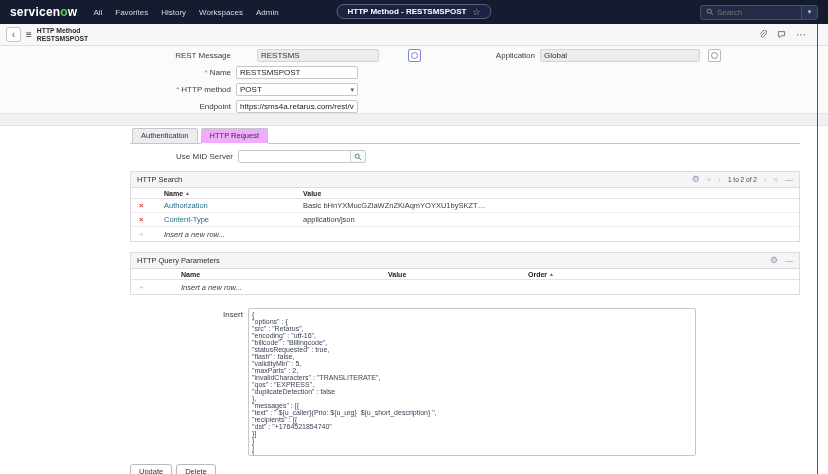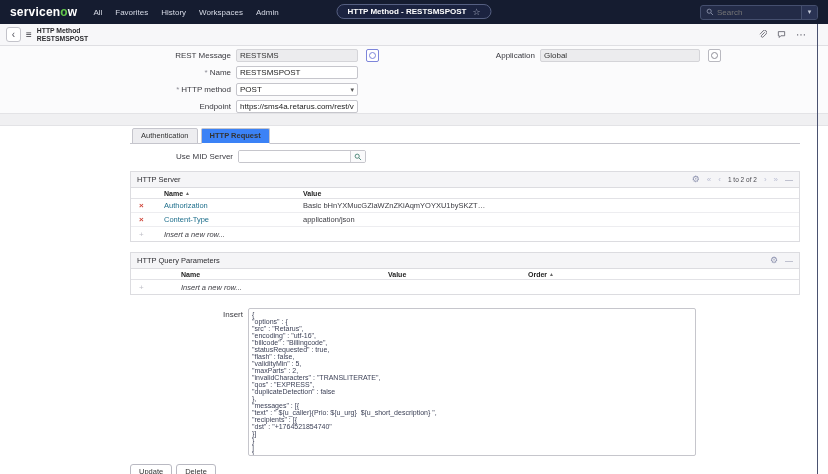--- a/index.html
+++ b/index.html
@@ -56,21 +56,21 @@
   .ref-gray { border:1px solid #b9b9c0; color:#8f8f98; }
   .ref-circle { width:7px; height:7px; border:1px solid currentColor; border-radius:50%; }
 
   .gray-band { height:13px; background:#f0f0f2; border-top:1px solid #e3e3e6; border-bottom:1px solid #e3e3e6; }
 
   
   .panel { margin-left:130px; width:670px; position:relative; }
   .tabs { display:flex; padding:2px 0 0 2px; position:relative; z-index:2; }
   .tab { border:1px solid #c5c5cc; border-radius:2px 2px 0 0; background:#ededf0; color:#333;
     font-size:7.5px; padding:2px 8px 3px 8px; margin-right:3px; cursor:pointer; margin-bottom:-1px; }
-  .tab.active { background:#3b82f6; border-bottom-color:#fff; font-weight:bold; }
+  .tab.active { background:#f0abfc; border-bottom-color:#fff; font-weight:normal; }
   .tab-body { border-top:1px solid #c5c5cc; background:#fff; padding-top:6px; }
 
   .mid-row { display:flex; align-items:center; margin-bottom:8px; }
   .mid-label { width:108px; text-align:right; padding-right:5px; font-size:8px; color:#3a3a40; }
   .lookup { display:flex; width:128px; height:13px; border:1px solid #c6c6cc; border-radius:2px; background:#fff; overflow:hidden; }
   .lookup input { flex:1; min-width:0; border:none; outline:none; font-size:8px; font-family:inherit; padding:0 3px; }
   .lookup .lk-btn { width:15px; border-left:1px solid #cfcfd4; background:#fafafb; color:#3f7e6e;
     display:flex; align-items:center; justify-content:center; cursor:pointer; }
 
   .section { border:1px solid #dcdce0; margin-bottom:10px; background:#fff; }
@@ -161,21 +161,21 @@
       <span class="icn">
         <svg width="9" height="9" viewBox="0 0 10 10">
             <path d="M1.5 1.8 h7 v4.6 h-4.2 l-1.8 1.9 v-1.9 h-1 z" fill="none" stroke="currentColor" stroke-width="0.9"></path>
           </svg>
       </span>
       <span class="icn more-icn">⋯</span>
     </div>
   </div>
 
   <div class="form-area">
-    <div class="f-row" style="top:2px; left:0;">
+    <div class="f-row" style="top:2px; left:0;gap:21px;">
       <div class="f-label">REST Message</div>
       <input class="inp ro w122" readonly="" value="RESTSMS" style="">
       <div class="ref-btn ref-blue">
           <span class="ref-circle"></span>
         </div>
     </div>
     <div class="f-row" style="top:2px; left:410px;">
       <div class="f-label-app">Application</div>
       <input class="inp ro w138" readonly="" value="Global" style="">
       <div class="ref-btn ref-gray">
@@ -216,21 +216,21 @@
             <svg width="8" height="8" viewBox="0 0 10 10">
                 <circle cx="4" cy="4" r="2.6" fill="none" stroke="currentColor" stroke-width="1.1"></circle>
                 <line x1="6.1" y1="6.1" x2="8.8" y2="8.8" stroke="currentColor" stroke-width="1.1"></line>
               </svg>
           </span>
         </div>
       </div>
 
       <div class="section">
         <div class="sec-head">
-          <span class="sec-title">HTTP Server</span>
+          <span class="sec-title">HTTP Search</span>
           <div class="hcontrols">
             <span class="gear">⚙</span>
             <span class="pag">«</span>
             <span class="pag">‹</span>
             <span class="pag-label">1 to 2 of 2</span>
             <span class="pag">›</span>
             <span class="pag">»</span>
             <span class="collapse">—</span>
           </div>
         </div>

